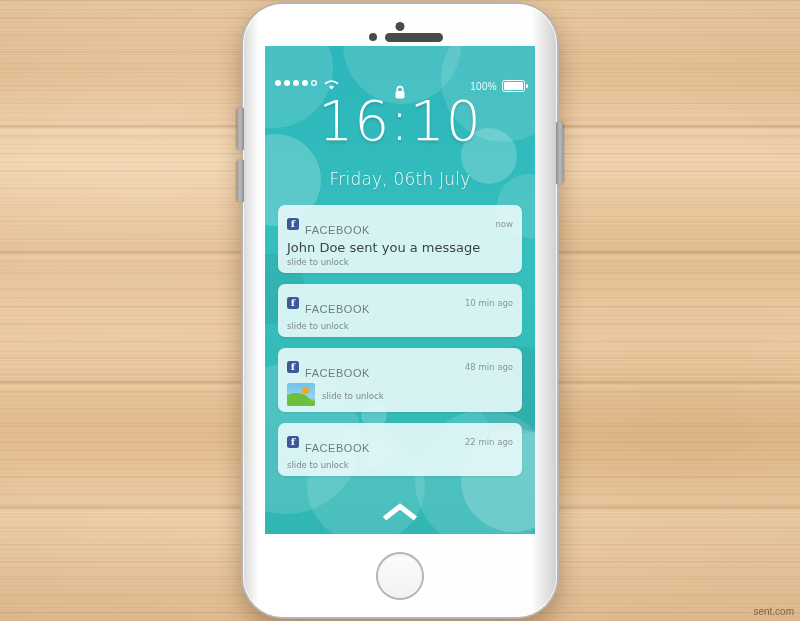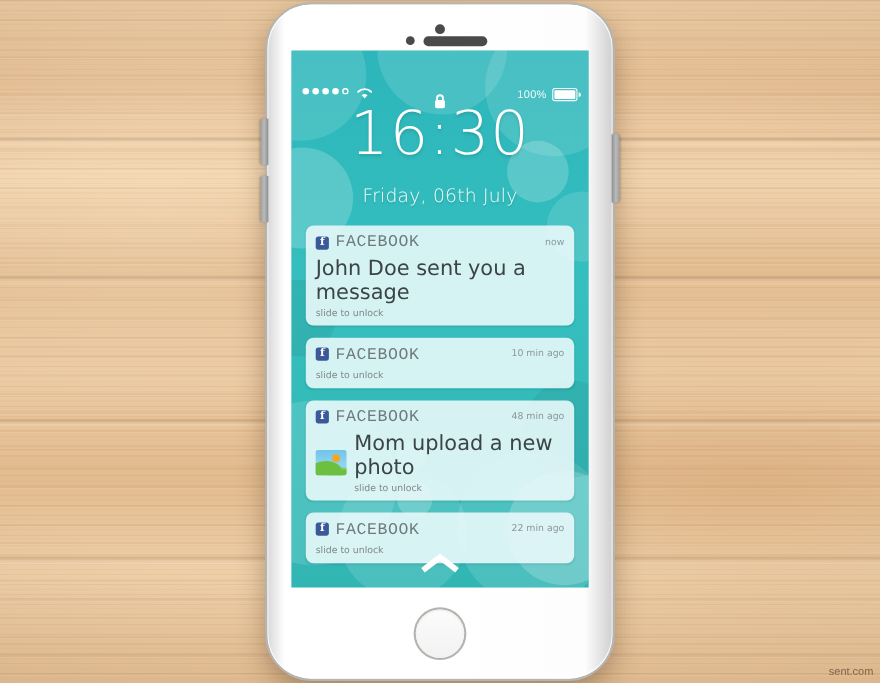--- a/index.html
+++ b/index.html
@@ -225,35 +225,36 @@
     position: relative; flex: none;
   }
   .fb-icon span {
     position: absolute; left: 0; right: 0; top: 0; bottom: 0;
     color: #ffffff; font-size: 10px; line-height: 12px;
     font-weight: bold; text-align: center;
     font-family: "DejaVu Serif", serif;
   }
   .notif-app {
     margin-left: 6px;
-    font-size: 15px; letter-spacing: .55px;
+    font-size: 11px; letter-spacing: .55px;
     color: #6f7a7d;
-    font-family: Liberation Mono, monospace;
+    font-family: Liberation Sans, sans-serif;
+    margin-top: 12px;
   }
   .notif-time {
     margin-left: auto;
     font-size: 8.5px; color: #8b9799;
     font-family: "DejaVu Sans", sans-serif;
   }
   .notif-body {
     display: flex; align-items: center; gap: 7px; margin-top: 4px;
   }
   .notif-texts { min-width: 0; }
   .notif-message {
-    font-size: 19px; color: #3b4446; line-height: 1.18;
+    font-size: 13px; color: #3b4446; line-height: 1.18;
     font-family: "DejaVu Sans", sans-serif;
   }
   .notif-hint {
     margin-top: 2px;
     font-size: 8.5px; color: #7d898b;
     font-family: "DejaVu Sans", sans-serif;
   }
   .photo-thumb {
     width: 28px; height: 23px; border-radius: 2px; flex: none;
     overflow: hidden; position: relative;
@@ -346,21 +347,21 @@
 
       <div id="battery-group">
         <span id="battery-percent">100%</span>
         <div id="battery-icon">
           <div id="battery-fill" style="right: 1px;"></div>
         </div>
       </div>
     </div>
 
     <div id="clock-block">
-      <div id="clock-time">16:30</div>
+      <div id="clock-time">16:10</div>
       <div id="clock-date">Friday, 06th July</div>
     </div>
 
     <div id="notification-list">
         <div class="notification-card">
           <div class="notif-head">
             <div class="fb-icon">
               <span>f</span>
             </div>
             <div class="notif-app">FACEBOOK</div>
@@ -396,21 +397,20 @@
             <div class="notif-time">48 min ago</div>
           </div>
           <div class="notif-body">
             <div class="photo-thumb">
               <div class="sun"></div>
               <div class="hill2"></div>
               <div class="hill"></div>
               <div class="ground"></div>
             </div>
             <div class="notif-texts">
-              <div class="notif-message">Mom upload a new photo</div>
               <div class="notif-hint">slide to unlock</div>
             </div>
           </div>
         </div>
         <div class="notification-card">
           <div class="notif-head">
             <div class="fb-icon">
               <span>f</span>
             </div>
             <div class="notif-app">FACEBOOK</div>

